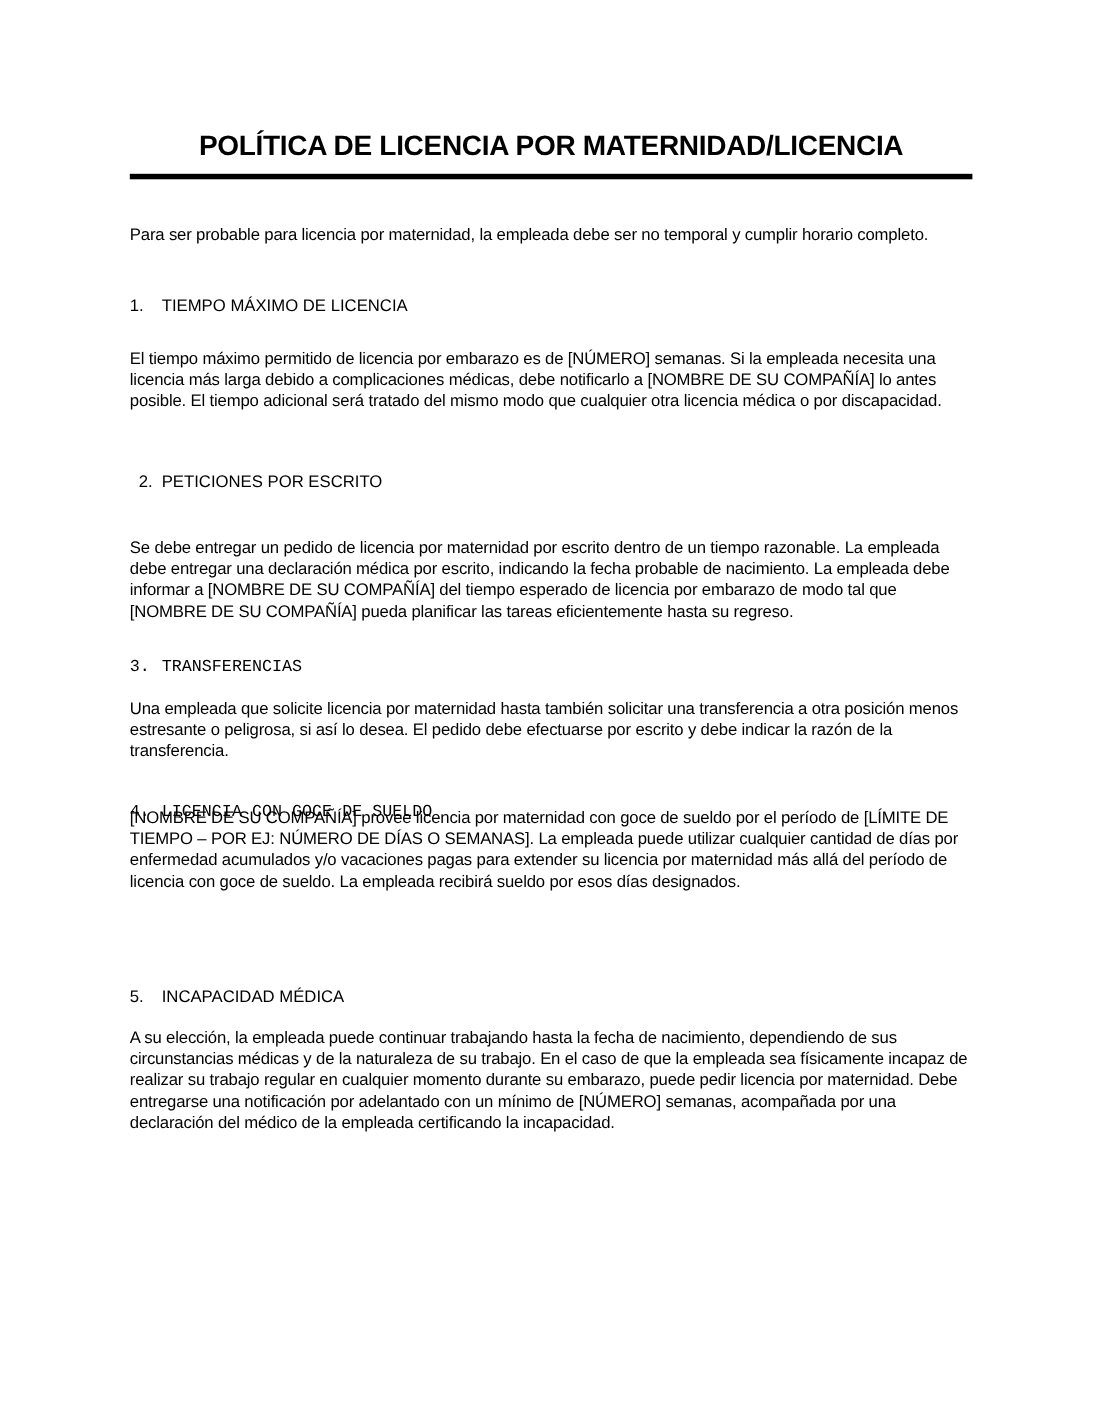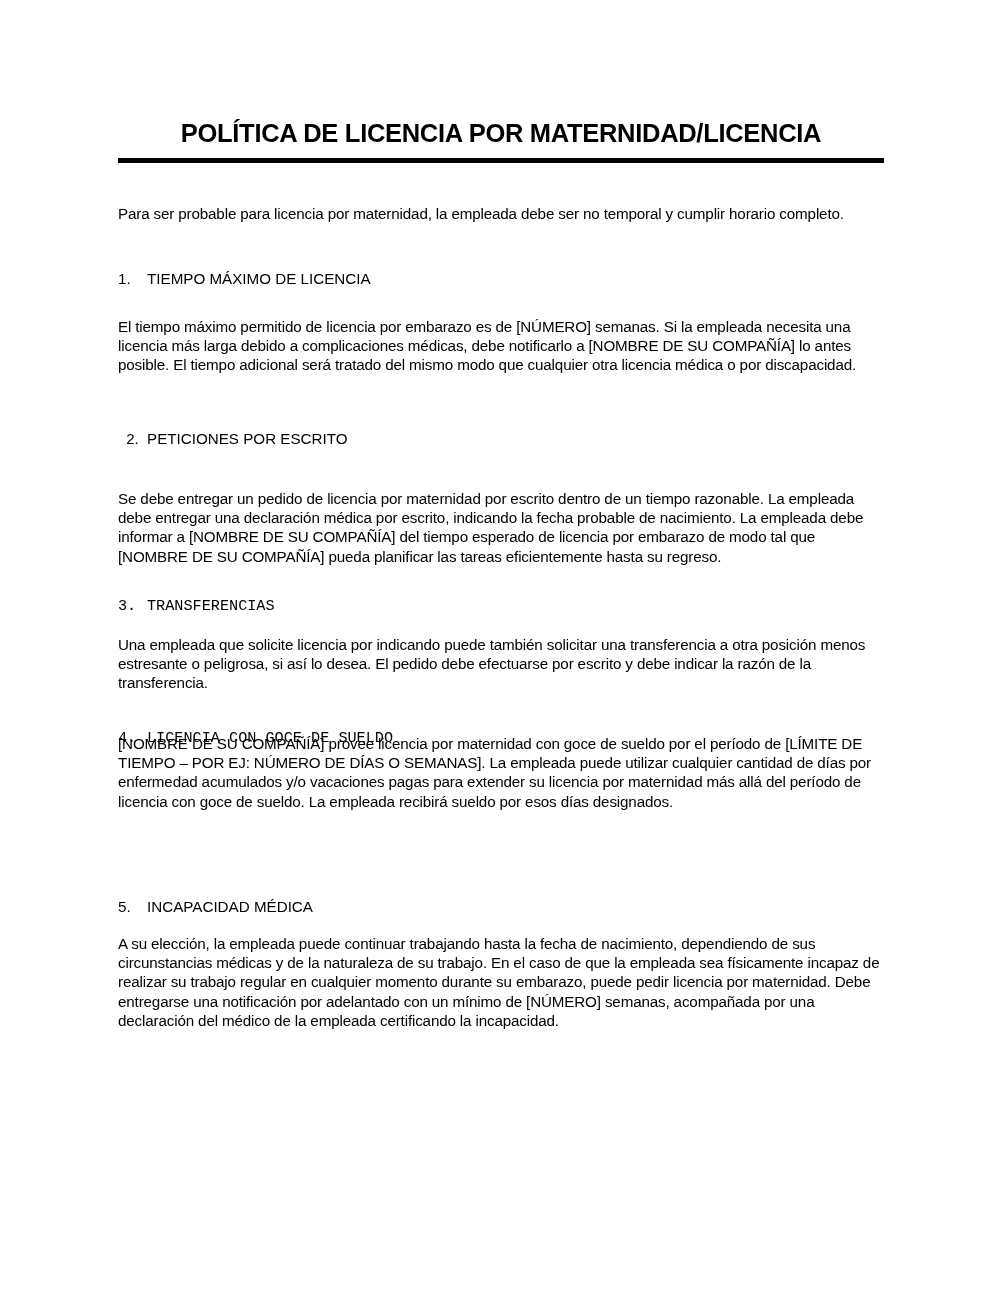--- a/index.html
+++ b/index.html
@@ -85,21 +85,21 @@
     <span class="num">2.</span><span>PETICIONES POR ESCRITO</span>
   </div>
   <div class="block" style="top:489px;">
     <p>Se debe entregar un pedido de licencia por maternidad por escrito dentro de un tiempo razonable. La empleada debe entregar una declaración médica por escrito, indicando la fecha probable de nacimiento. La empleada debe informar a [NOMBRE DE SU COMPAÑÍA] del tiempo esperado de licencia por embarazo de modo tal que [NOMBRE DE SU COMPAÑÍA] pueda planificar las tareas eficientemente hasta su regreso.</p>
   </div>
 
   <div class="heading" style="top:597px;font-family:Liberation Mono, monospace;">
     <span class="num">3.</span><span>TRANSFERENCIAS</span>
   </div>
   <div class="block" style="top:635px;">
-    <p>Una empleada que solicite licencia por indicando puede también solicitar una transferencia a otra posición menos estresante o peligrosa, si así lo desea. El pedido debe efectuarse por escrito y debe indicar la razón de la transferencia.</p>
+    <p>Una empleada que solicite licencia por maternidad hasta también solicitar una transferencia a otra posición menos estresante o peligrosa, si así lo desea. El pedido debe efectuarse por escrito y debe indicar la razón de la transferencia.</p>
   </div>
 
   <div class="heading" style="top:729px;font-family:Liberation Mono, monospace;">
     <span class="num">4.</span><span>LICENCIA CON GOCE DE SUELDO</span>
   </div>
   <div class="block" style="top:734px;">
     <p>[NOMBRE DE SU COMPAÑÍA] provee licencia por maternidad con goce de sueldo por el período de [LÍMITE DE TIEMPO – POR EJ: NÚMERO DE DÍAS O SEMANAS]. La empleada puede utilizar cualquier cantidad de días por enfermedad acumulados y/o vacaciones pagas para extender su licencia por maternidad más allá del período de licencia con goce de sueldo. La empleada recibirá sueldo por esos días designados.</p>
   </div>
 
   <div class="heading" style="top:897px;">

